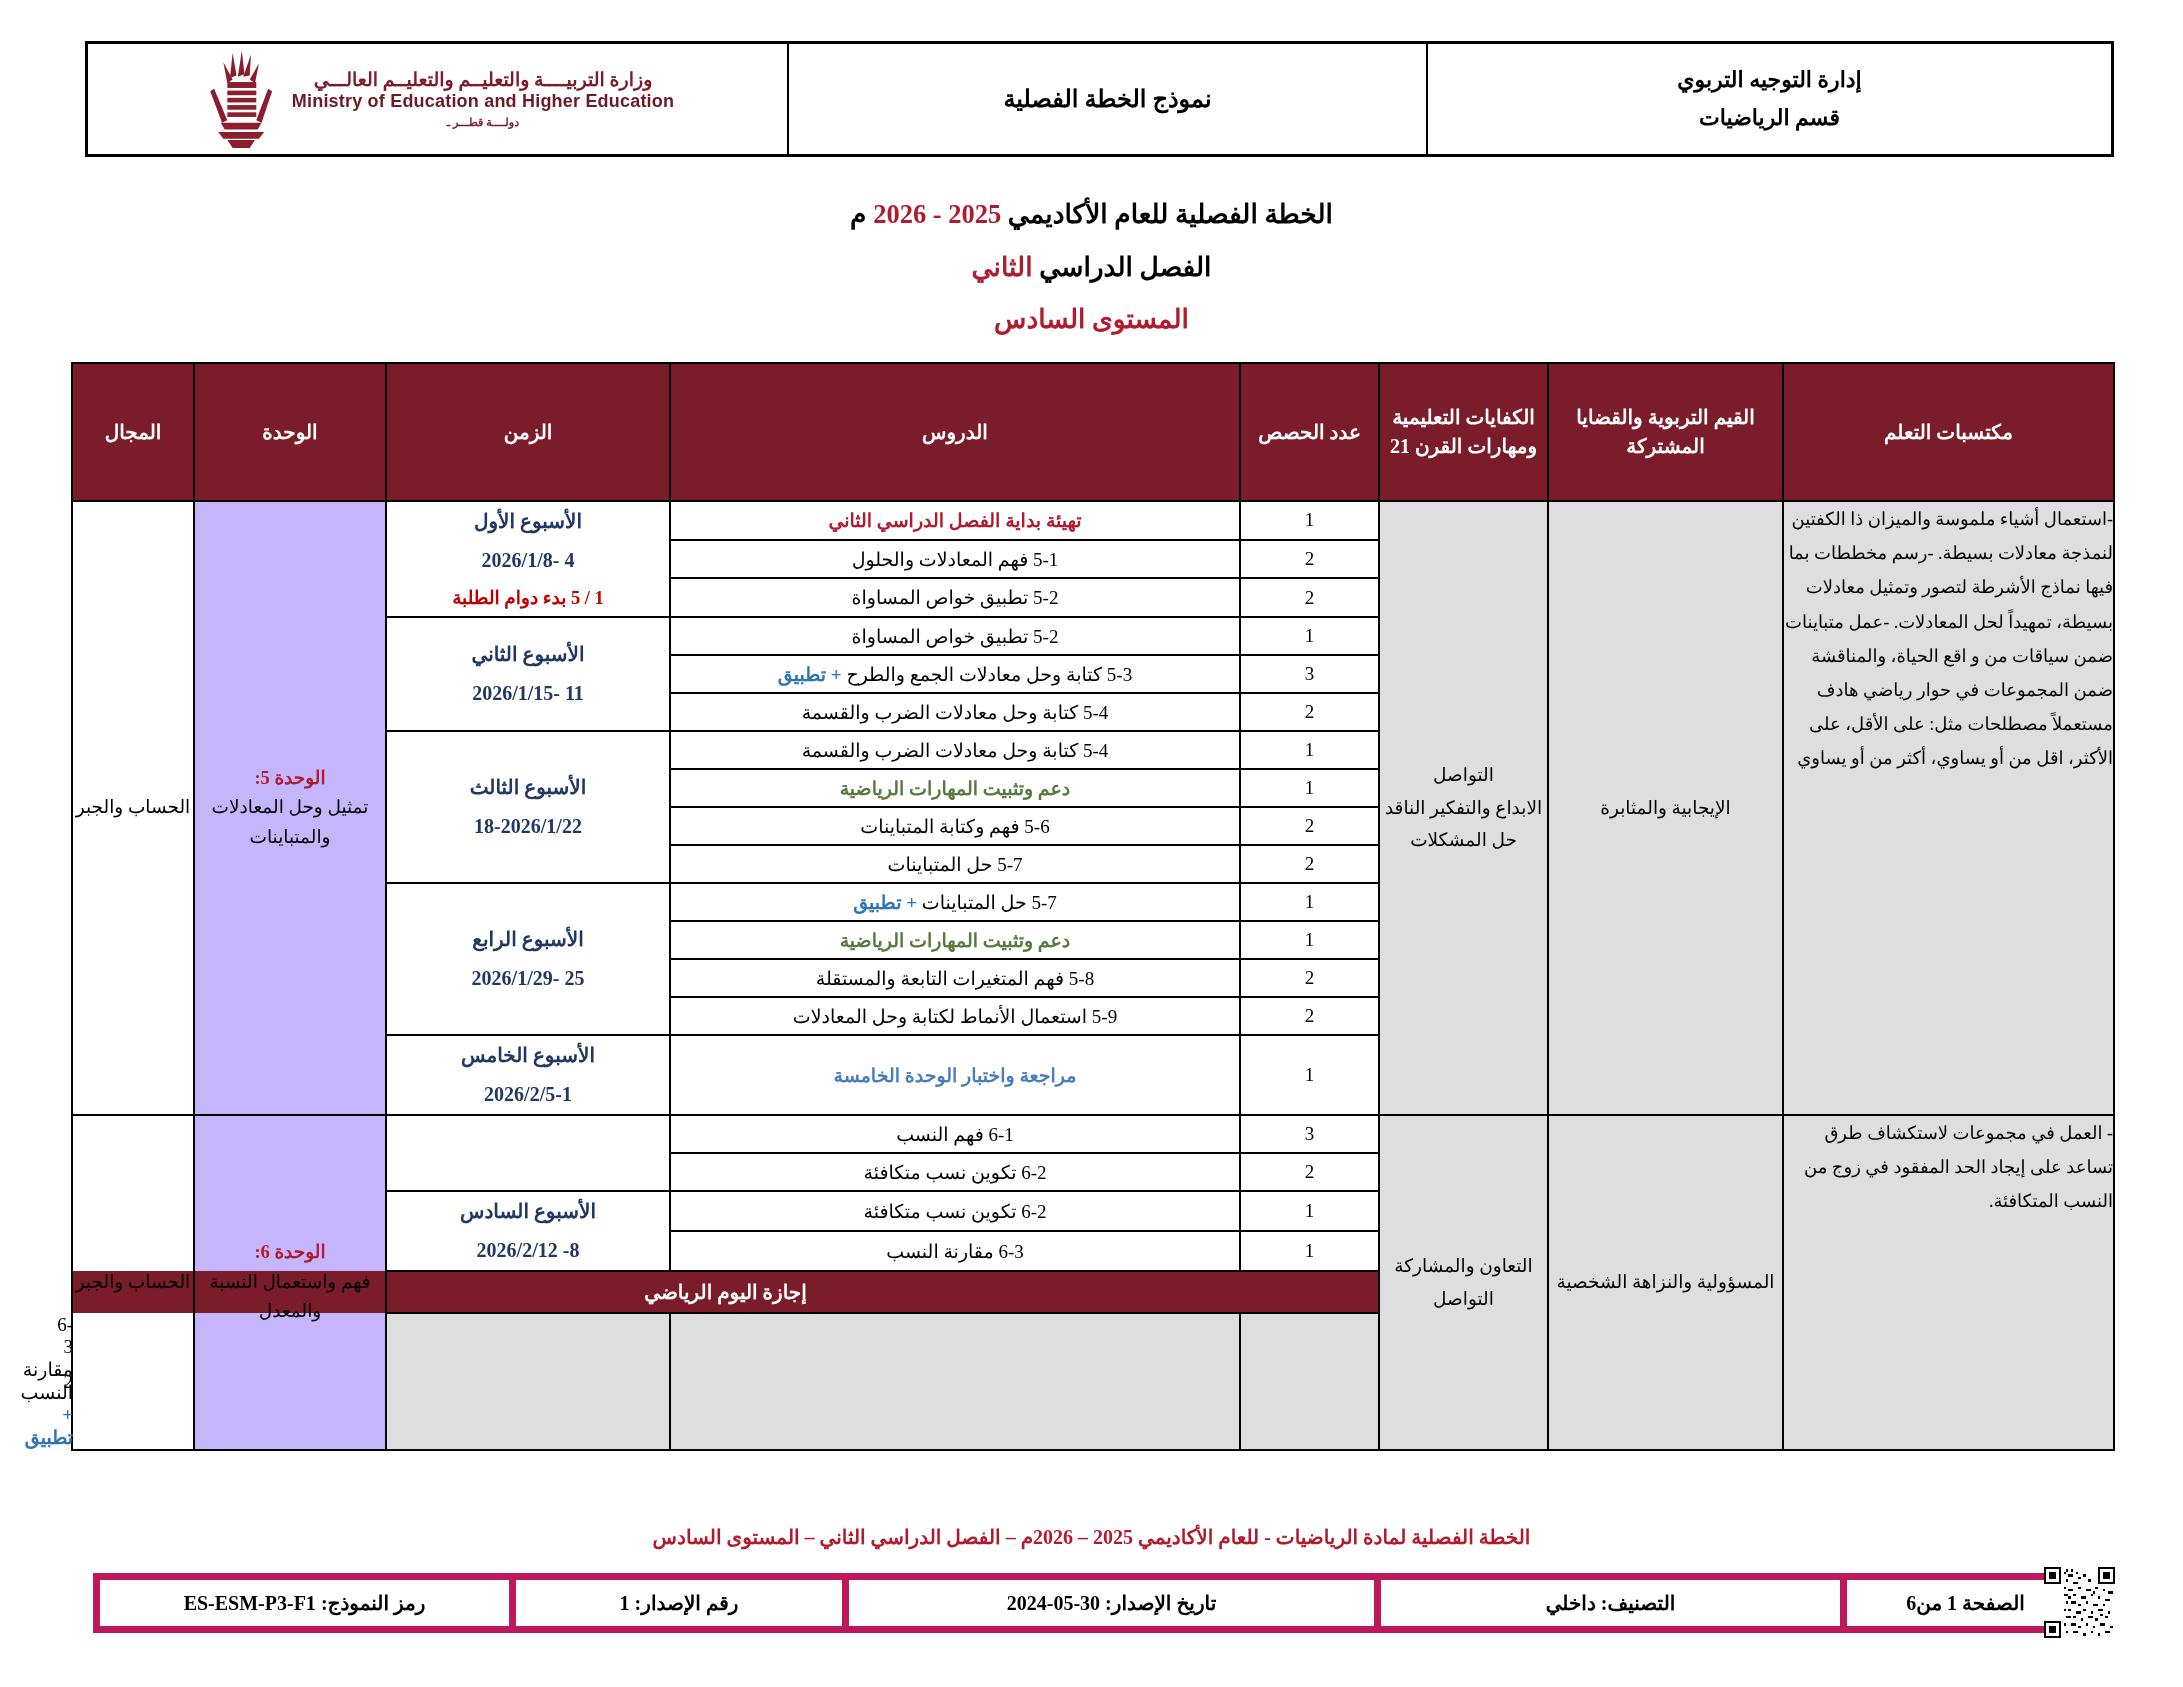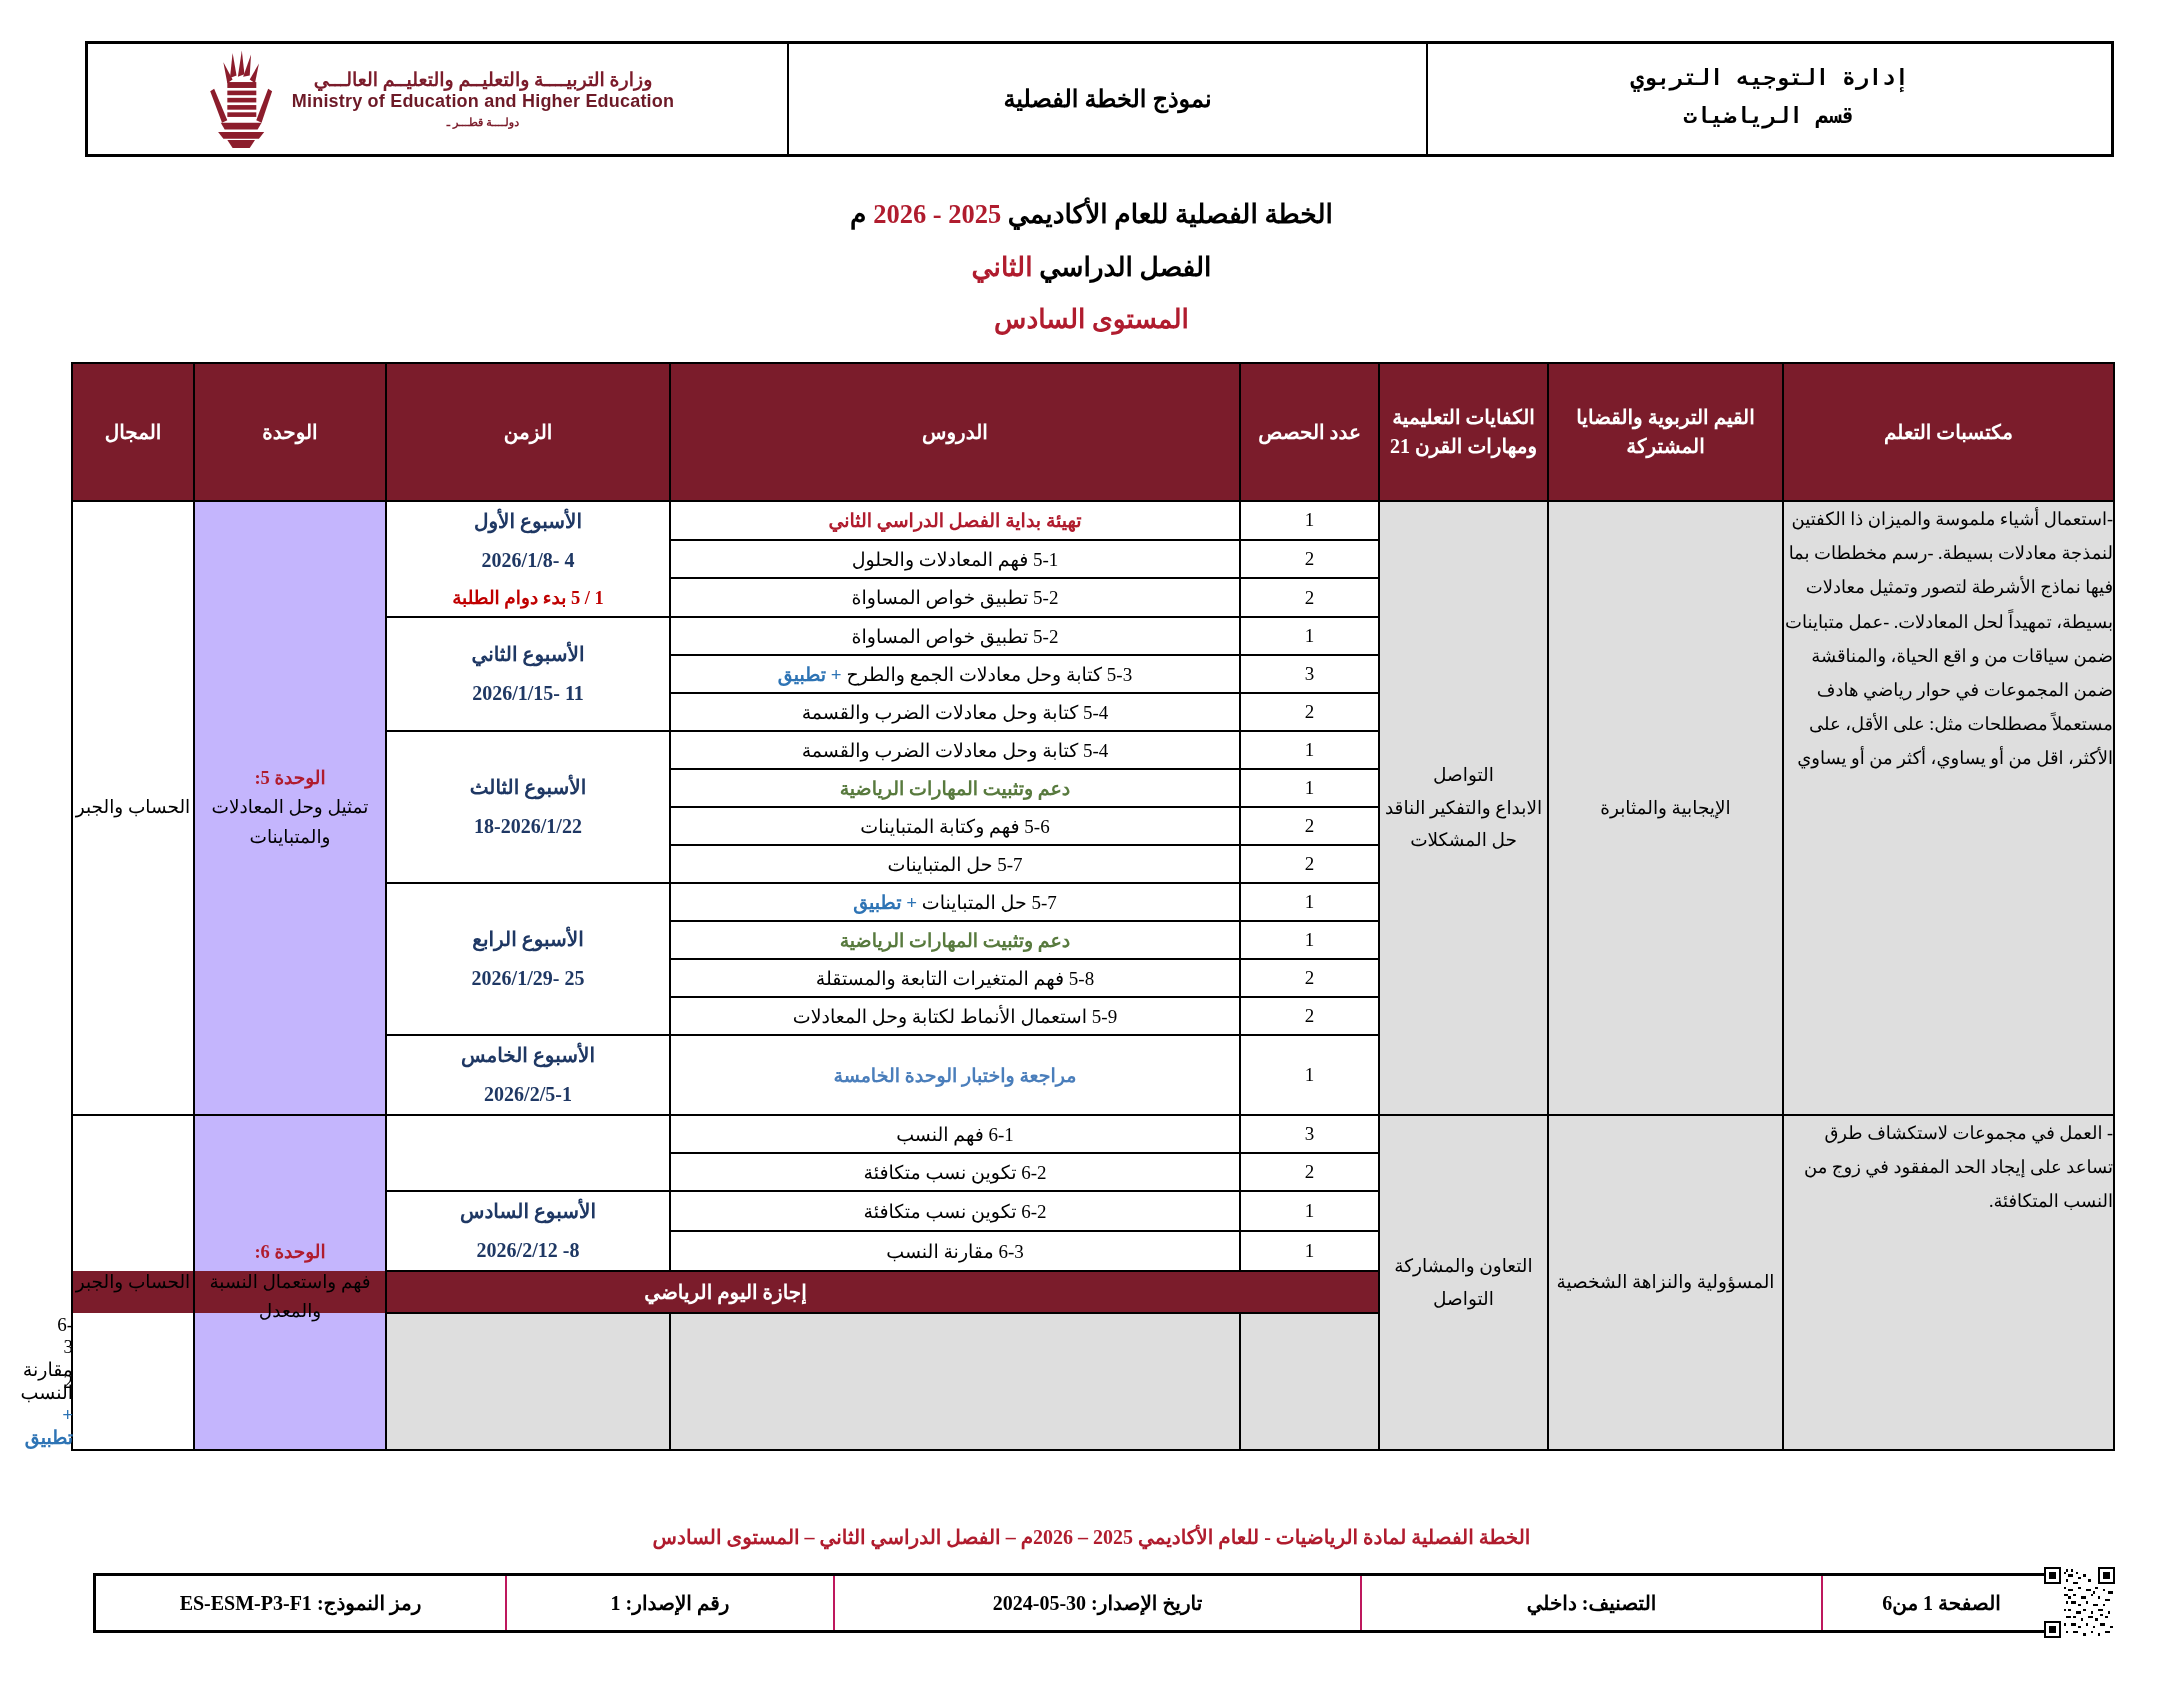--- a/index.html
+++ b/index.html
@@ -11,21 +11,21 @@
     overflow:hidden;
   }
   .page{position:relative;width:2183px;height:1687px;box-sizing:border-box;padding:0;}
 
   
   .hdr{
     position:absolute;left:85px;top:41px;width:2014px;height:116px;
     border:3.3px solid #000;border-collapse:collapse;table-layout:fixed;
   }
   .hdr td{border:2px solid #000;vertical-align:middle;text-align:center;}
-  .hdr .c-dept{width:681px;font-family:Liberation Mono, monospace;}
+  .hdr .c-dept{width:681px;}
   .hdr .c-form{width:635px;}
   .hdr .c-logo{width:697px;margin-top:48px;}
   .dept-line{font-size:22px;font-weight:700;line-height:1.75;}
   .form-title{font-size:24px;font-weight:700;}
 
   
   .logo-wrap{display:flex;align-items:center;justify-content:center;gap:12px;padding:2.6px 20px;}
   .logo-text{text-align:center;line-height:1.22;}
   .logo-ar{font-size:19px;font-weight:700;color:#7b1c2b;letter-spacing:1.3px;}
   .logo-en{font-size:18px;font-weight:700;color:#6d1a27;letter-spacing:0.2px;white-space:nowrap;
@@ -84,21 +84,21 @@
                   text-align:center;height:40px;vertical-align:middle;}
   .blank-grey{background:#dedede;}
 
   
   .foot-note{position:absolute;left:0;right:0;top:1525px;text-align:center;
              font-size:20px;font-weight:700;color:#b01c2e;}
   .foot{
     position:absolute;left:93px;top:1573px;width:1945px;height:60px;
     border-collapse:collapse;table-layout:fixed;border:3.3px solid #000;
   }
-  .foot td{border:2px solid #be185d;text-align:center;vertical-align:middle;
+  .foot td{border:7px solid #be185d;text-align:center;vertical-align:middle;
            font-size:20px;font-weight:700;background:#fff;}
   .f-page{width:235px;}
   .f-class{width:457px;}
   .f-date{width:523px;}
   .f-rev{width:324px;}
   .f-code{width:407px;}
   .qr{position:absolute;left:2044px;top:1567px;width:71px;height:71px;}
 </style>
 </head>
 <body>

